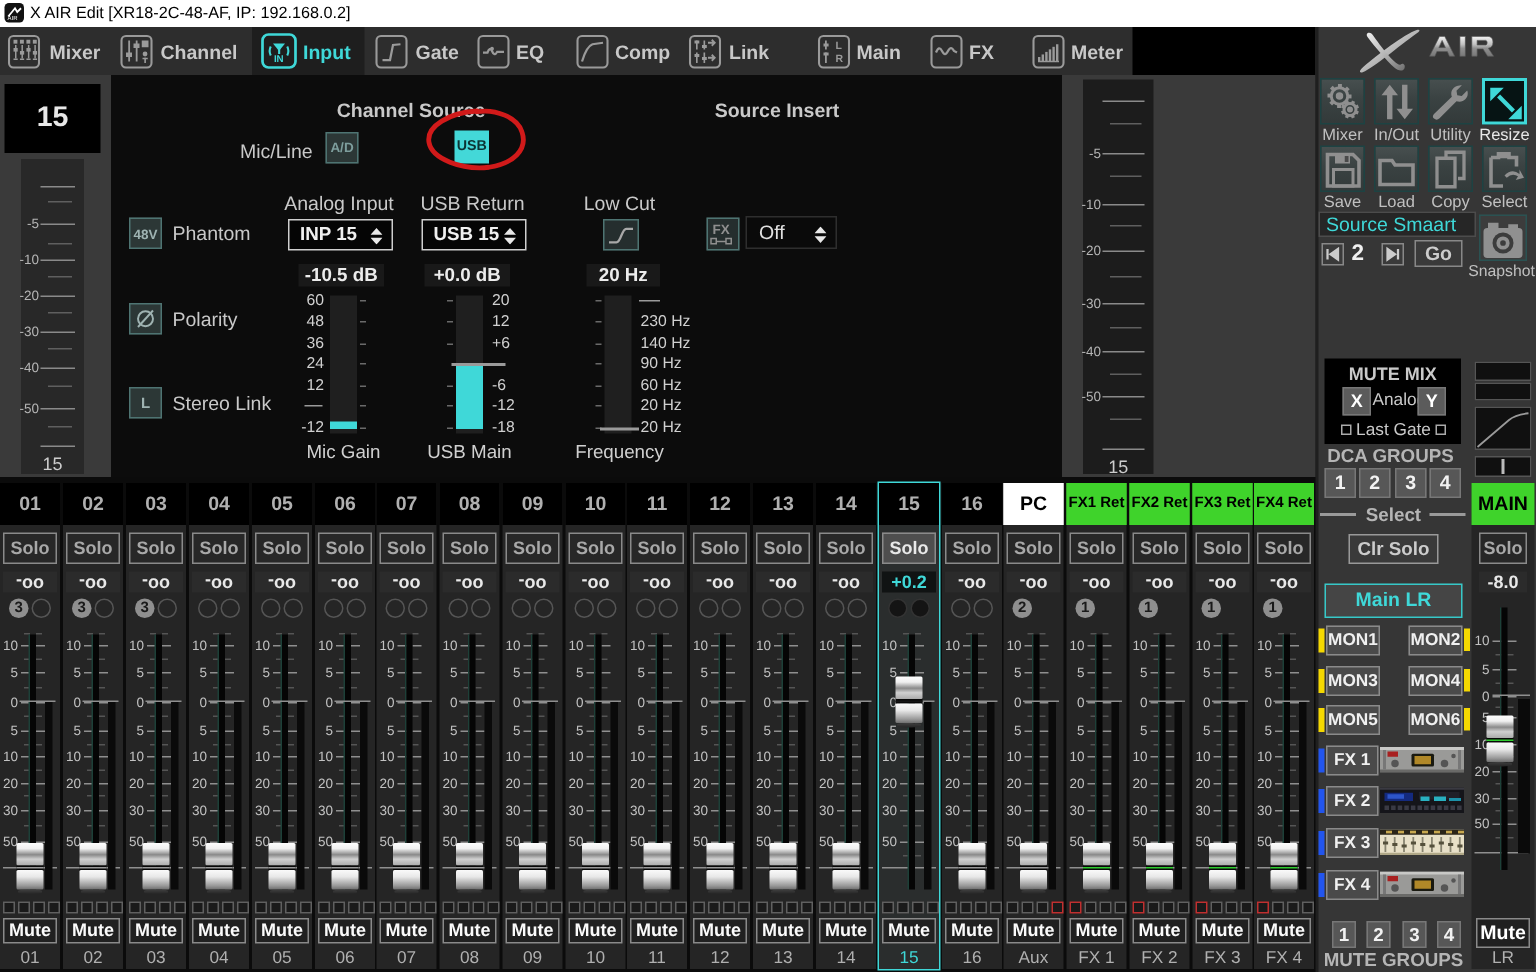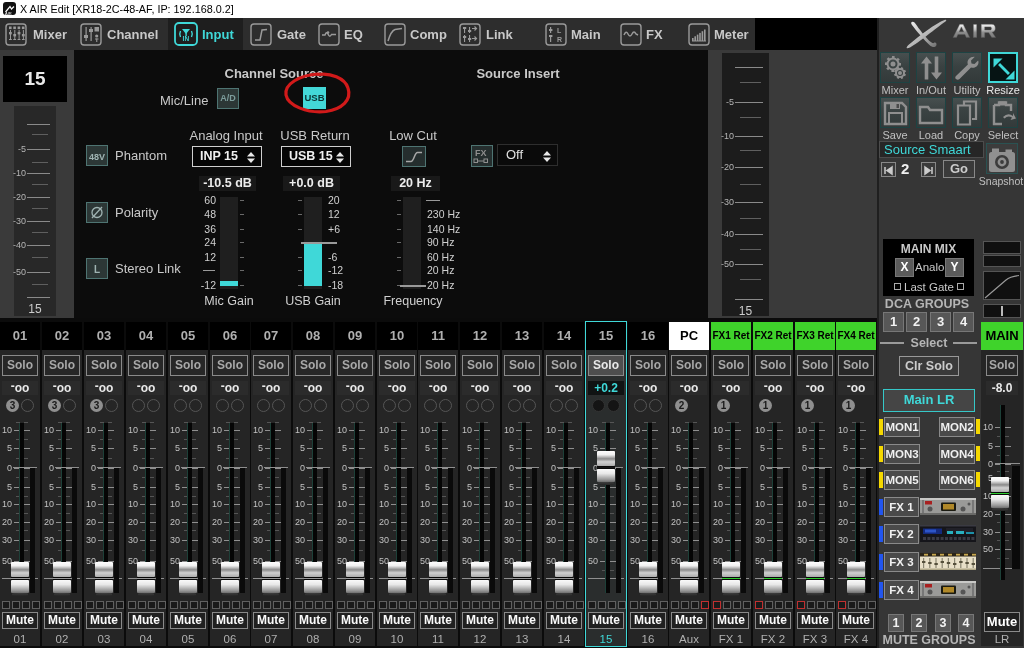--- a/index.html
+++ b/index.html
@@ -229,21 +229,21 @@
 <div style="position:absolute;left:328px;top:223px;width:44px;text-align:left;font-size:10.5px;color:#d0d0d0;">+6</div>
 <div style="position:absolute;left:298px;top:229px;width:4px;height:1px;background:#6a6a6a;"></div>
 <div style="position:absolute;left:328px;top:251px;width:44px;text-align:left;font-size:10.5px;color:#d0d0d0;">-6</div>
 <div style="position:absolute;left:298px;top:257px;width:4px;height:1px;background:#6a6a6a;"></div>
 <div style="position:absolute;left:328px;top:264px;width:44px;text-align:left;font-size:10.5px;color:#d0d0d0;">-12</div>
 <div style="position:absolute;left:298px;top:270px;width:4px;height:1px;background:#6a6a6a;"></div>
 <div style="position:absolute;left:328px;top:279px;width:44px;text-align:left;font-size:10.5px;color:#d0d0d0;">-18</div>
 <div style="position:absolute;left:298px;top:285px;width:4px;height:1px;background:#6a6a6a;"></div>
 <div style="position:absolute;left:304px;top:243px;width:18px;height:43px;background:#3fd8d8;"></div>
 <div style="position:absolute;left:301px;top:242px;width:36px;height:2px;background:#9a9a9a;"></div>
-<div style="position:absolute;left:268px;top:294px;width:90px;text-align:center;font-size:12.5px;color:#d0d0d0;">USB Gain</div>
+<div style="position:absolute;left:268px;top:294px;width:90px;text-align:center;font-size:12.5px;color:#d0d0d0;">USB Main</div>
 <div style="position:absolute;left:403px;top:197px;width:18px;height:92px;background:#1f1f1f;"></div>
 <div style="position:absolute;left:426px;top:200px;width:14px;height:1px;background:#9a9a9a;"></div>
 <div style="position:absolute;left:397px;top:200px;width:4px;height:1px;background:#6a6a6a;"></div>
 <div style="position:absolute;left:427px;top:208px;width:44px;text-align:left;font-size:10.5px;color:#d0d0d0;">230 Hz</div>
 <div style="position:absolute;left:397px;top:214px;width:4px;height:1px;background:#6a6a6a;"></div>
 <div style="position:absolute;left:427px;top:223px;width:44px;text-align:left;font-size:10.5px;color:#d0d0d0;">140 Hz</div>
 <div style="position:absolute;left:397px;top:229px;width:4px;height:1px;background:#6a6a6a;"></div>
 <div style="position:absolute;left:427px;top:236px;width:44px;text-align:left;font-size:10.5px;color:#d0d0d0;">90 Hz</div>
 <div style="position:absolute;left:397px;top:242px;width:4px;height:1px;background:#6a6a6a;"></div>
 <div style="position:absolute;left:427px;top:251px;width:44px;text-align:left;font-size:10.5px;color:#d0d0d0;">60 Hz</div>
@@ -368,21 +368,21 @@
 <div style="position:absolute;left:986px;top:143px;width:32px;height:31px;background:#3c3c3c;border:1px solid #2a5252;text-align:center;padding-top:1px;"><svg width="30" height="29">
       <rect x="2" y="7" width="26" height="20" rx="2.5" fill="#909090"></rect>
 <path d="M5 8 L5 3.5 L12 3.5 L12 8 Z" fill="#909090"></path>
       <path d="M18.5 8 L18.5 4.5 L25 4.5 L25 8 Z" fill="#909090"></path>
 <circle cx="15" cy="17" r="7" fill="#3c3c3c"></circle>
       <circle cx="15" cy="17" r="4.4" fill="#909090"></circle>
       <circle cx="15" cy="17" r="1.9" fill="#3c3c3c"></circle>
     </svg></div>
 <div style="position:absolute;left:978px;top:175px;width:46px;text-align:center;font-size:10.5px;color:#c0c0c0;">Snapshot</div>
 <div style="position:absolute;left:883px;top:239px;width:91px;height:57px;background:#000;"></div>
-<div style="position:absolute;left:883px;top:242px;width:91px;text-align:center;font-size:12px;font-weight:bold;color:#c9c9c9;">MAIN MIX</div>
+<div style="position:absolute;left:883px;top:242px;width:91px;text-align:center;font-size:12px;font-weight:bold;color:#c9c9c9;">MUTE MIX</div>
 <div style="position:absolute;left:895px;top:258px;width:19px;height:19px;background:#5b5b5b;border:1px solid #777;color:#fff;font-size:12px;font-weight:bold;text-align:center;line-height:17px;">X</div>
 <div style="position:absolute;left:915px;top:261px;width:30px;text-align:center;font-size:11.5px;color:#c9c9c9;">Analog</div>
 <div style="position:absolute;left:945px;top:258px;width:19px;height:19px;background:#5b5b5b;border:1px solid #777;color:#fff;font-size:12px;font-weight:bold;text-align:center;line-height:17px;">Y</div>
 <div style="position:absolute;left:894px;top:283px;width:7px;height:7px;background:#000;border:1px solid #aaa;"></div>
 <div style="position:absolute;left:903px;top:281px;width:52px;text-align:center;font-size:11.5px;color:#c9c9c9;">Last Gate</div>
 <div style="position:absolute;left:957px;top:283px;width:7px;height:7px;background:#000;border:1px solid #aaa;"></div>
 <div style="position:absolute;left:983px;top:241px;width:38px;height:13px;background:#101010;border:1px solid #555;"></div>
 <div style="position:absolute;left:983px;top:255px;width:38px;height:12px;background:#101010;border:1px solid #555;"></div>
 <div style="position:absolute;left:983px;top:271px;width:38px;height:29px;background:#101010;border:1px solid #555;"><svg width="36" height="27">
       <path d="M1 26 L22 8 Q26 4.5 35 3.5" stroke="#9a9a9a" stroke-width="1.2" fill="none"></path>

